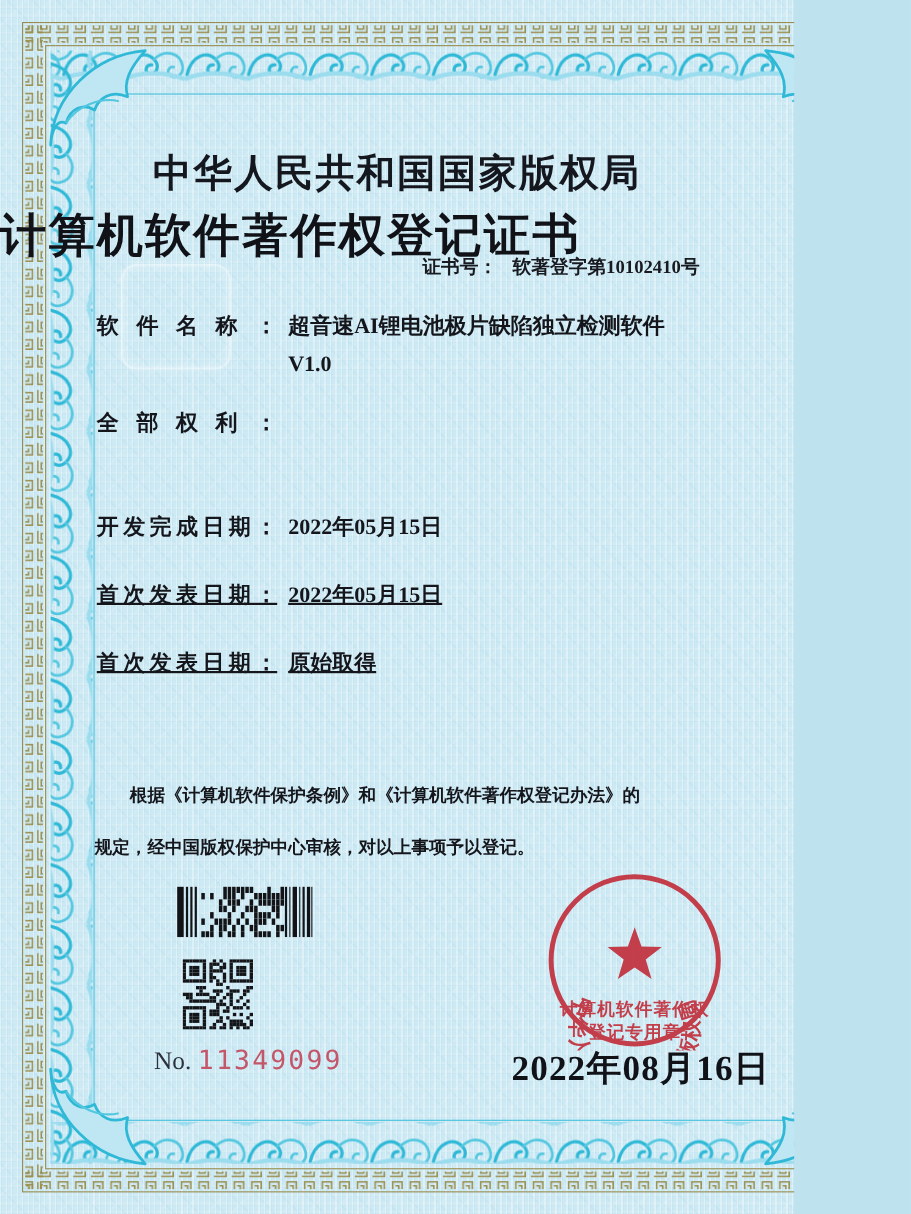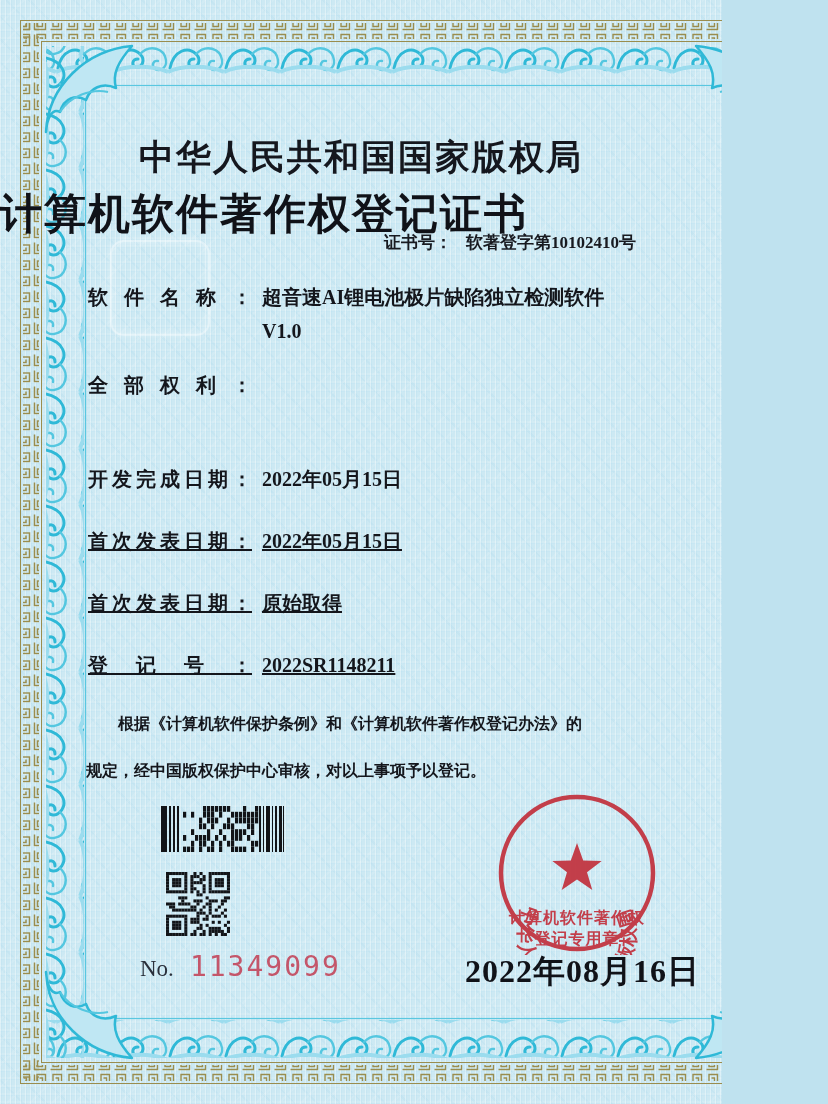--- a/index.html
+++ b/index.html
@@ -59,21 +59,21 @@
     position:absolute;left:86px;width:672px;top:700px;margin:0;
     font-size:16px;font-weight:700;color:#14161c;line-height:47px;
     text-indent:2em;white-space:pre-line;
   }
   .barcode{position:absolute;left:161px;top:806px;}
   .qrcode{position:absolute;left:166px;top:872px;}
   .serial{position:absolute;left:140px;top:950px;}
   .serial-prefix{font-size:23px;color:#2b313c;}
   .serial-digits{
     font-family:"DejaVu Sans Mono","Liberation Mono",monospace;
-    font-size:28px;color:#c4566a;letter-spacing:2px;margin-left:16px;
+    font-size:24px;color:#c4566a;letter-spacing:2px;margin-left:6px;
   }
   .seal{position:absolute;left:495px;top:791px;z-index:2;opacity:.94;}
   .seal-ring-text{fill:#c23440;font-size:19px;font-weight:700;letter-spacing:1px;}
   .seal-line{fill:#c23440;font-size:16px;font-weight:700;letter-spacing:1px;}
   .issue-date{
     position:absolute;left:465px;width:235px;top:950px;z-index:3;
     text-align:center;font-size:32px;font-weight:700;color:#101218;letter-spacing:1px;
   }
 </style>
 </head>
@@ -148,24 +148,20 @@
       <span class="flabel">开发完成日期：</span>
       <span class="fvalue">2022年05月15日</span>
     </div>
     <div class="row r4">
       <span class="flabel">首次发表日期：</span>
       <span class="fvalue">2022年05月15日</span>
     </div>
     <div class="row r5">
       <span class="flabel">首次发表日期：</span>
       <span class="fvalue">原始取得</span>
-    </div>
-    <div class="row r7">
-      <span class="flabel">登记号：</span>
-      <span class="fvalue">2022SR1148211</span>
     </div>
   </div>
 
   <p class="statement">根据《计算机软件保护条例》和《计算机软件著作权登记办法》的
 规定，经中国版权保护中心审核，对以上事项予以登记。</p>
 
   <svg class="barcode" width="124" height="46" viewBox="0 0 124 46" aria-hidden="true">
       <rect x="0" y="0" width="6" height="46" fill="#121418"></rect>
       <rect x="8" y="0" width="2" height="46" fill="#121418"></rect>
       <rect x="12" y="0" width="2" height="46" fill="#121418"></rect>

